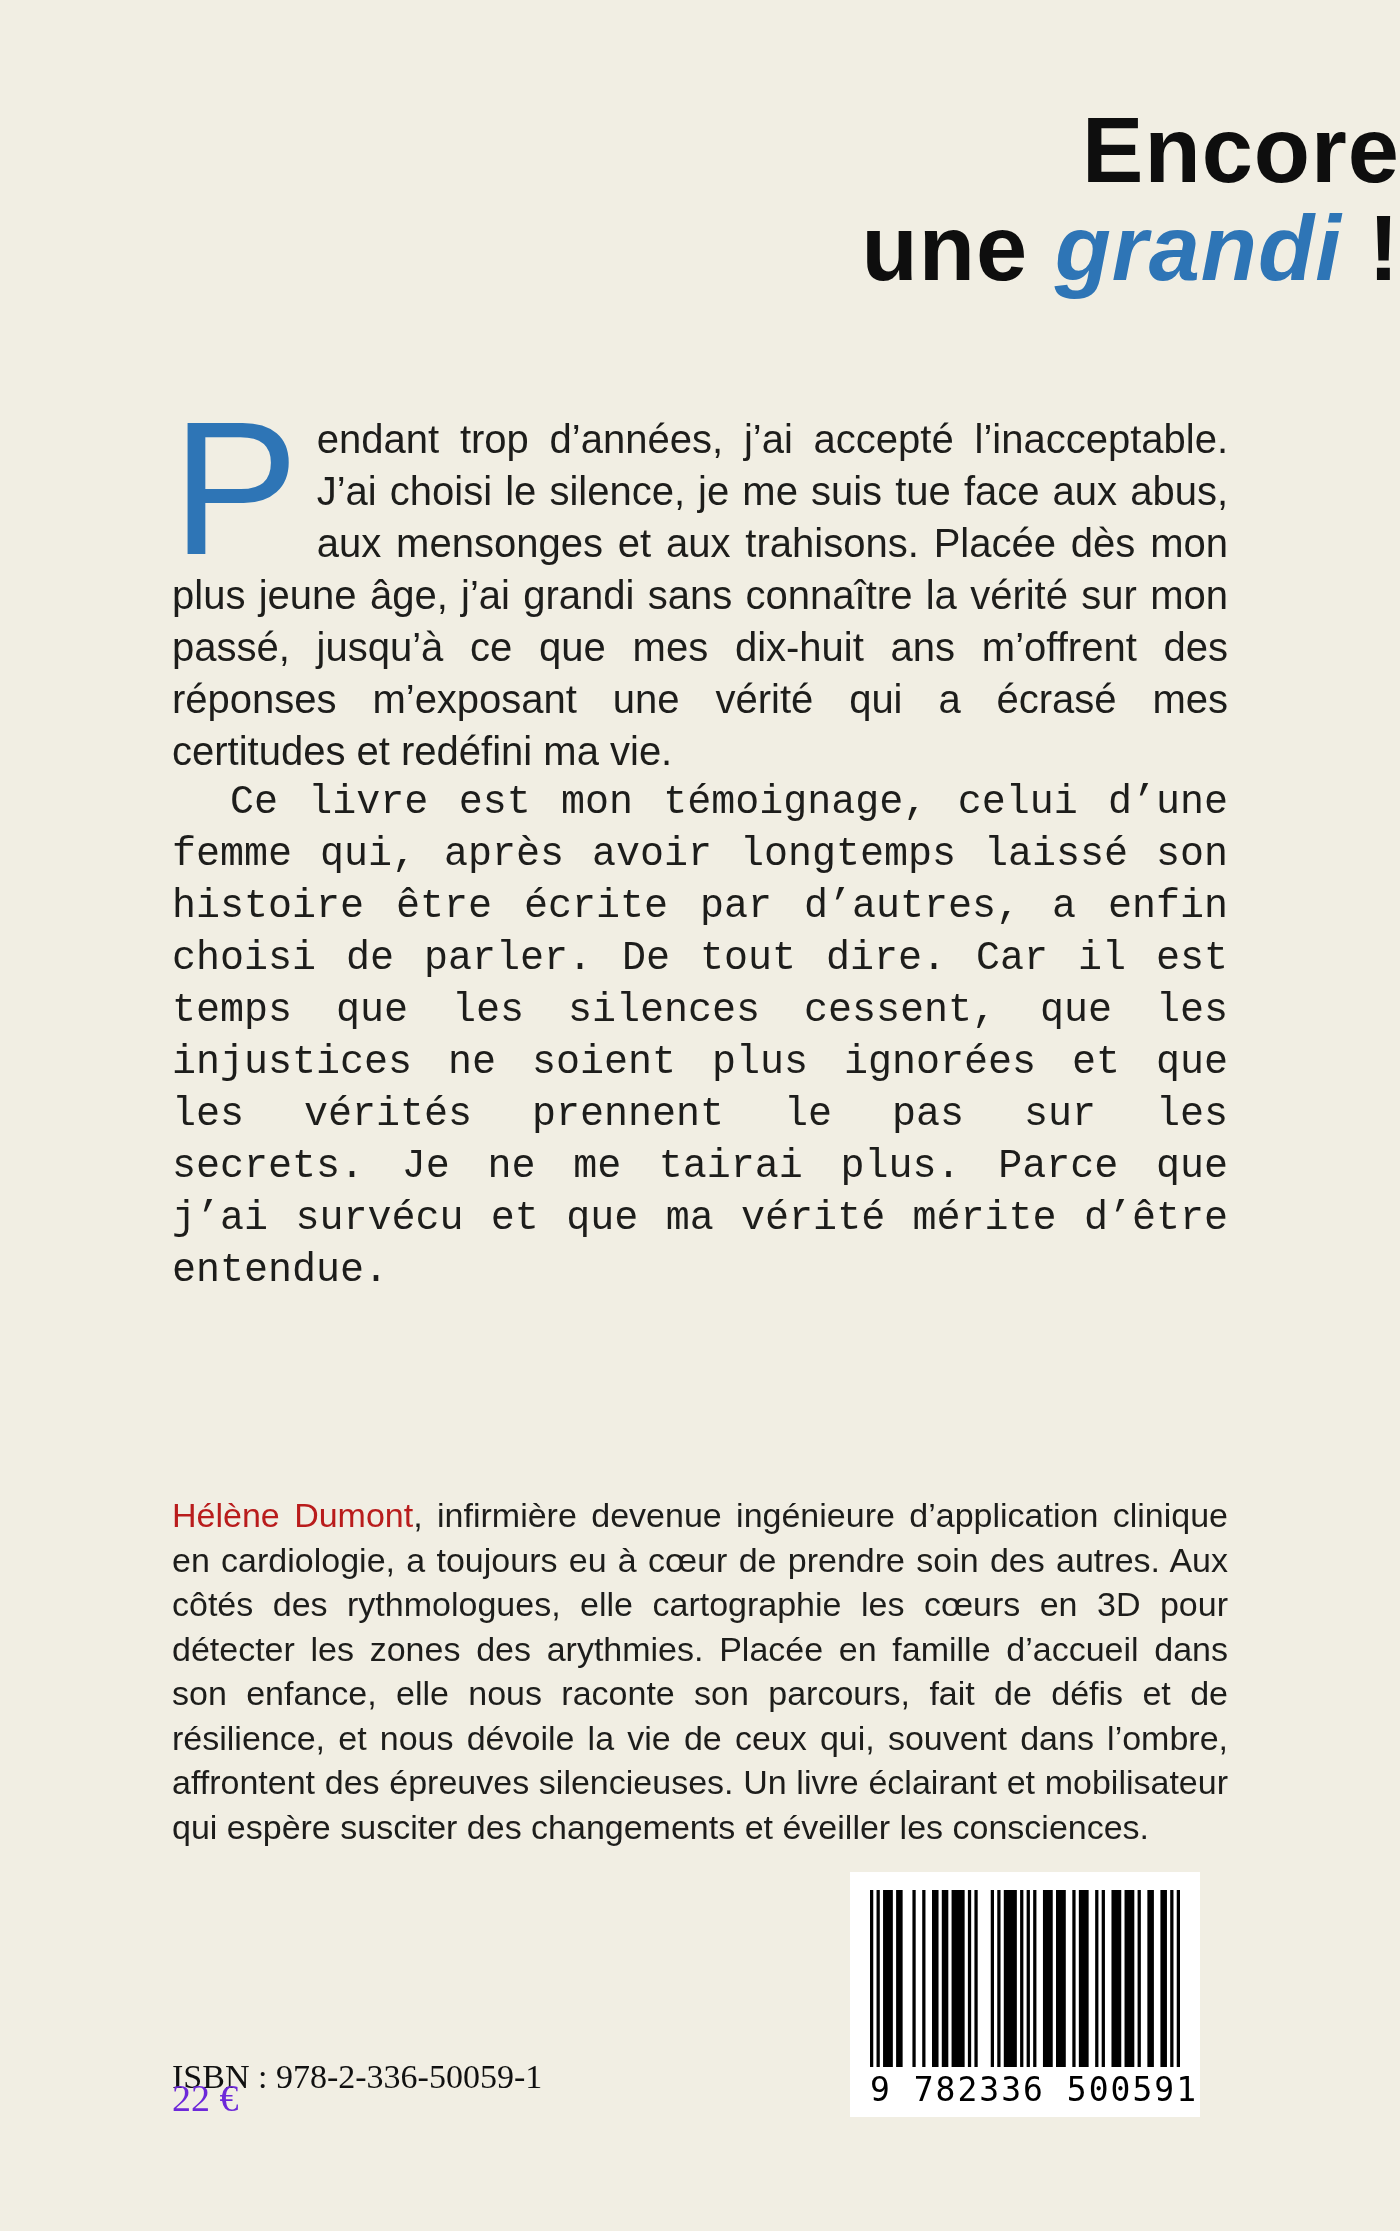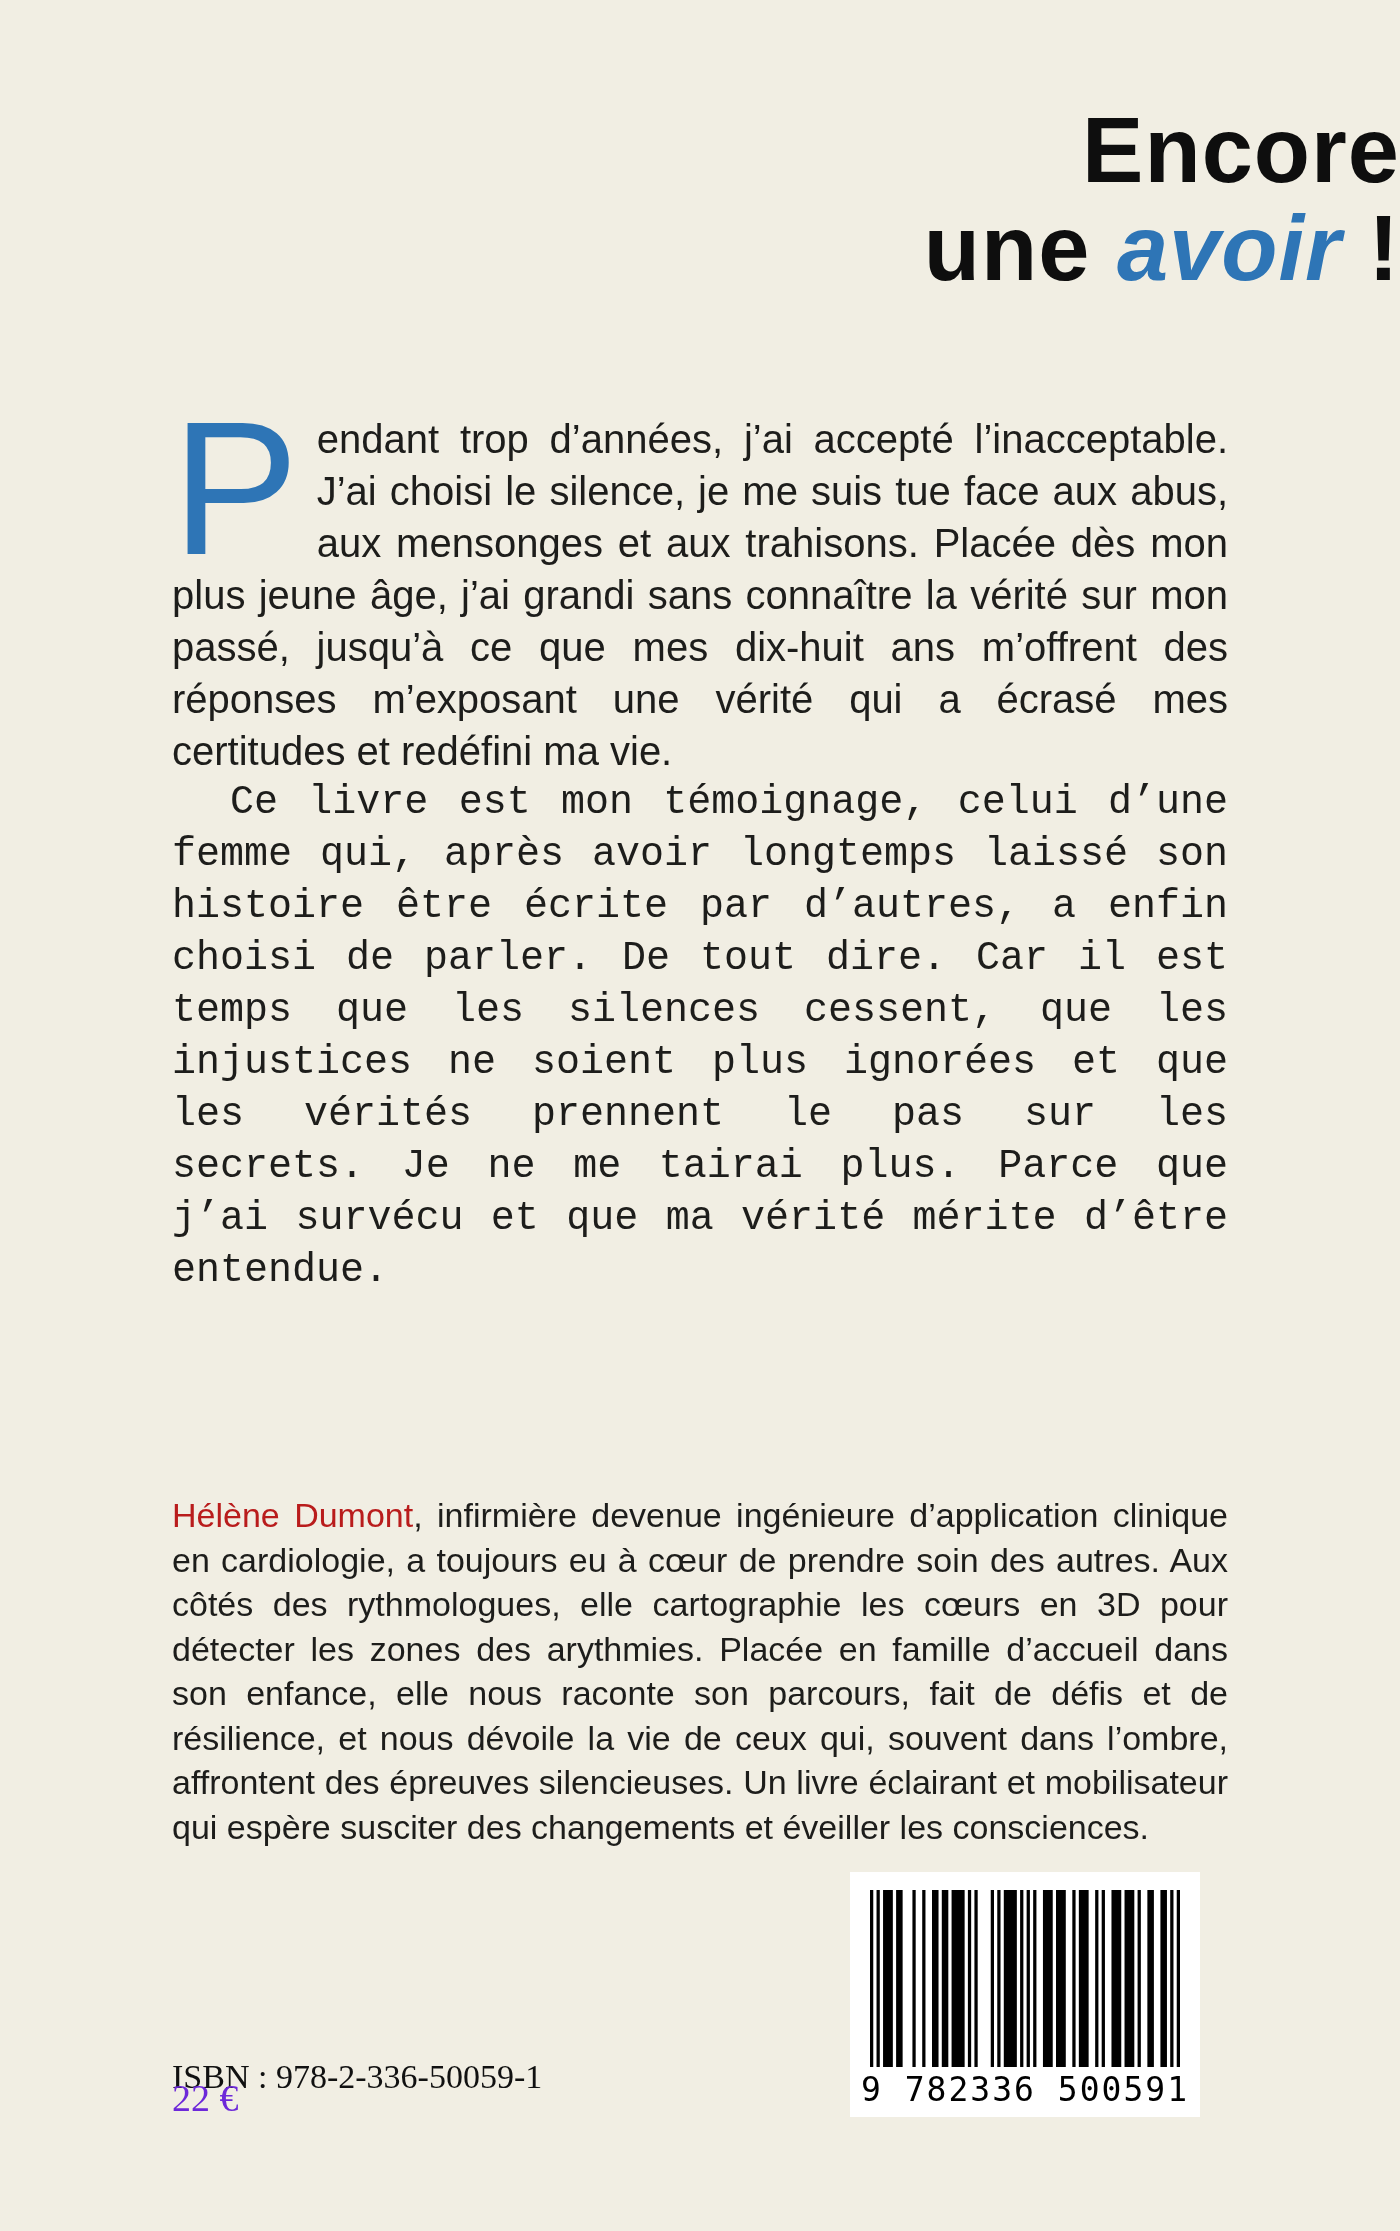--- a/index.html
+++ b/index.html
@@ -79,21 +79,20 @@
   }
   .barcode-box {
     position: absolute;
     left: 850px;
     top: 1872px;
     width: 350px;
     height: 245px;
     background: #ffffff;
     display: flex;
     flex-direction: column;
-    align-items: center;
     justify-content: flex-end;
     padding: 18px 20px 8px 20px;
   }
   .bars { width: 100%; flex: 1 1 auto; min-height: 0; }
   .bars svg { display: block; width: 100%; height: 100%; }
   .barcode-number {
     font-family: "DejaVu Sans Mono", monospace;
     font-size: 33px;
     letter-spacing: 2px;
     white-space: nowrap;
@@ -101,21 +100,21 @@
     margin-top: 3px;
   }
 </style>
 </head>
 <body>
 
 <div class="page">
 
   <header class="title-block">
     <div class="title-line">Encore</div>
-    <div class="title-line"><span>une </span><span class="accent" style="font-style:italic">avoir</span><span> !</span></div>
+    <div class="title-line"><span>une </span><span class="accent" style="font-style:italic">grandi</span><span> !</span></div>
   </header>
 
   <section class="synopsis">
     <p class="par"><span class="dropcap">P</span><span>endant trop d’années, j’ai accepté l’inacceptable. J’ai choisi le silence, je me suis tue face aux abus, aux mensonges et aux trahisons. Placée dès mon plus jeune âge, j’ai grandi sans connaître la vérité sur mon passé, jusqu’à ce que mes dix-huit ans m’offrent des réponses m’exposant une vérité qui a écrasé mes certitudes et redéfini ma vie.</span></p>
     <p class="par par-indent">Ce livre est mon témoignage, celui d’une femme qui, après avoir longtemps laissé son histoire être écrite par d’autres, a enfin choisi de parler. De tout dire. Car il est temps que les silences cessent, que les injustices ne soient plus ignorées et que les vérités prennent le pas sur les secrets. Je ne me tairai plus. Parce que j’ai survécu et que ma vérité mérite d’être entendue.</p>
   </section>
 
   <section class="bio">
     <p class="par bio-par"><span class="author">Hélène Dumont</span><span>, infirmière devenue ingénieure d’application clinique en cardiologie, a toujours eu à cœur de prendre soin des autres. Aux côtés des rythmologues, elle cartographie les cœurs en 3D pour détecter les zones des arythmies. Placée en famille d’accueil dans son enfance, elle nous raconte son parcours, fait de défis et de résilience, et nous dévoile la vie de ceux qui, souvent dans l’ombre, affrontent des épreuves silencieuses. Un livre éclairant et mobilisateur qui espère susciter des changements et éveiller les consciences.</span></p>
   </section>

